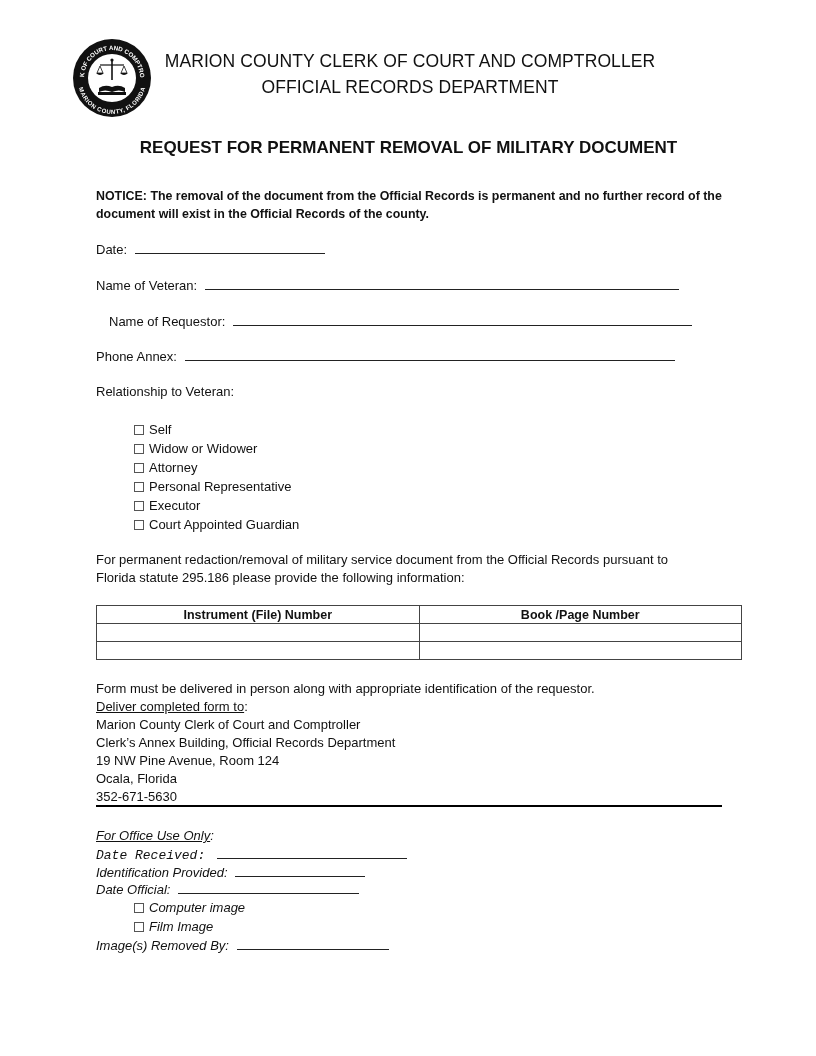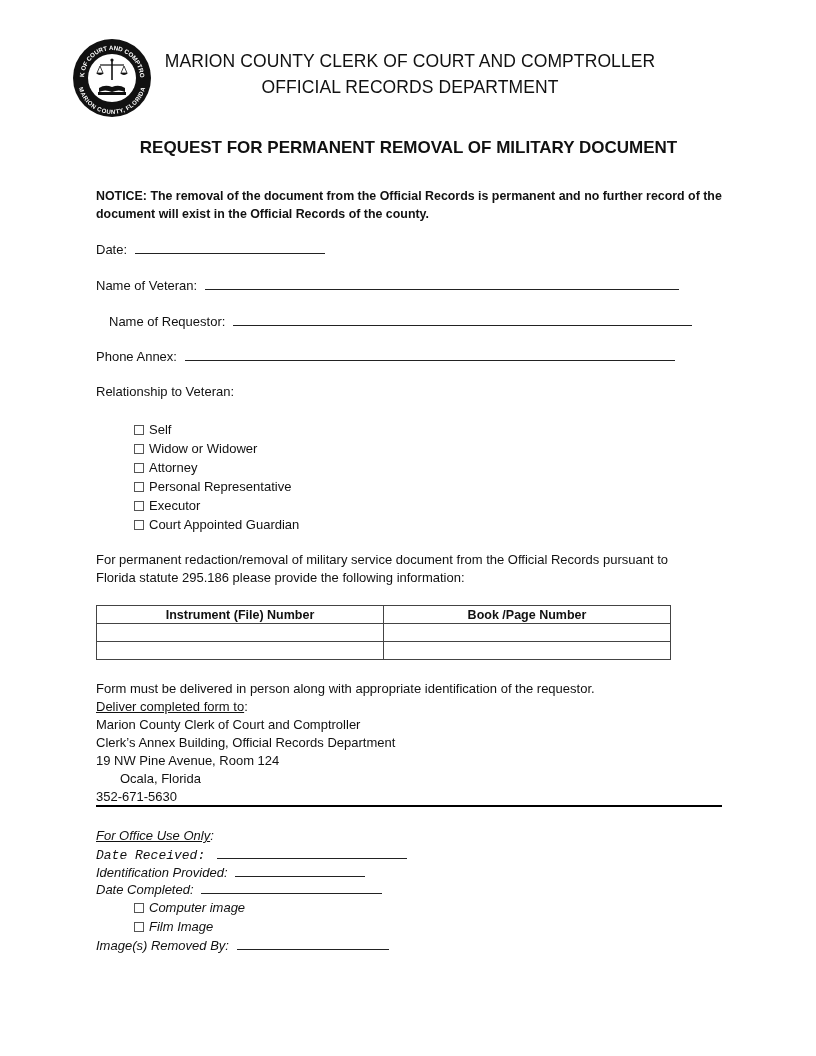--- a/index.html
+++ b/index.html
@@ -31,21 +31,21 @@
     margin-left: 4px;
   }
   .cb-row {
     left: 134px; font-size: 13px; line-height: 19px; white-space: nowrap;
   }
   .cb {
     display: inline-block; width: 10px; height: 10px; border: 1px solid #555; margin-right: 5px;
     vertical-align: -1px; box-sizing: border-box; cursor: pointer;
   }
   table.rec {
-    position: absolute; left: 96px; top: 605px; width: 575px; border-collapse: collapse;
+    position: absolute; left: 96px; top: 605px; width: 646px; border-collapse: collapse;
   }
   table.rec th, table.rec td {
     border: 1px solid #444; height: 17px; padding: 0; font-size: 12.5px;
   }
   table.rec th { font-weight: bold; text-align: center; }
   .ital { font-style: italic; }
   .u { text-decoration: underline; }
   .rule {
     left: 96px; top: 805px; width: 626px; height: 2px; background: #000;
   }
@@ -146,38 +146,38 @@
 </tbody>
   </table>
 
 <div class="abs line" style="top:680px;">Form must be delivered in person along with appropriate identification of the requestor.</div>
 <div class="abs line" style="top:698px;text-align:right;">
   <span class="u">Deliver completed form to</span><span>:</span>
 </div>
 <div class="abs line" style="top:716px;">Marion County Clerk of Court and Comptroller</div>
 <div class="abs line" style="top:734px;">Clerk’s Annex Building, Official Records Department</div>
 <div class="abs line" style="top:752px;">19 NW Pine Avenue, Room 124</div>
-<div class="abs line" style="top:770px;margin-left:24px;">Ocala, Florida</div>
+<div class="abs line" style="top:770px;">Ocala, Florida</div>
 <div class="abs line" style="top:788px;">352-671-5630</div>
 
 <div class="abs rule"></div>
 
 <div class="abs line ital" style="top:827px;">
   <span class="u">For Office Use Only</span><span>:</span>
 </div>
 <div class="abs line ital" style="top:845px;font-family:Liberation Mono, monospace;">
   <span>Date Received:</span>
   <span class="blank" style="width:190px;"></span>
 </div>
 <div class="abs line ital" style="top:863px;">
   <span>Identification Provided:</span>
   <span class="blank" style="width:130px;"></span>
 </div>
 <div class="abs line ital" style="top:880px;">
-  <span>Date Completed:</span>
+  <span>Date Official:</span>
   <span class="blank" style="width:181px;"></span>
 </div>
 <div class="abs cb-row ital" style="top:898px;">
   <span class="cb"></span><span>Computer image</span>
 </div>
 <div class="abs cb-row ital" style="top:917px;">
   <span class="cb"></span><span>Film Image</span>
 </div>
 <div class="abs line ital" style="top:936px;">
   <span>Image(s) Removed By:</span>

